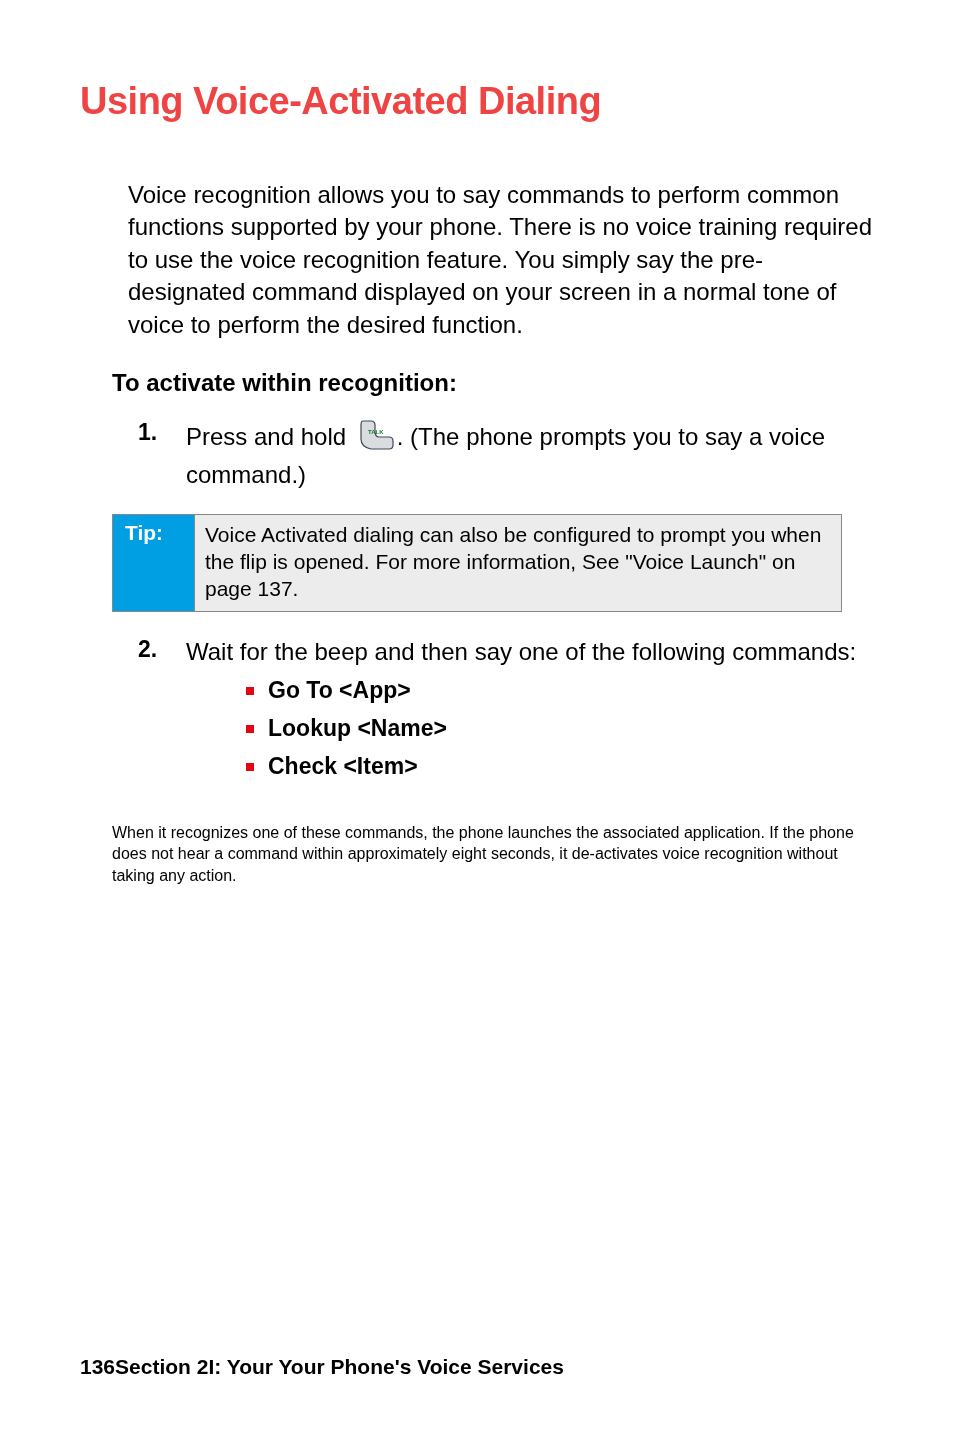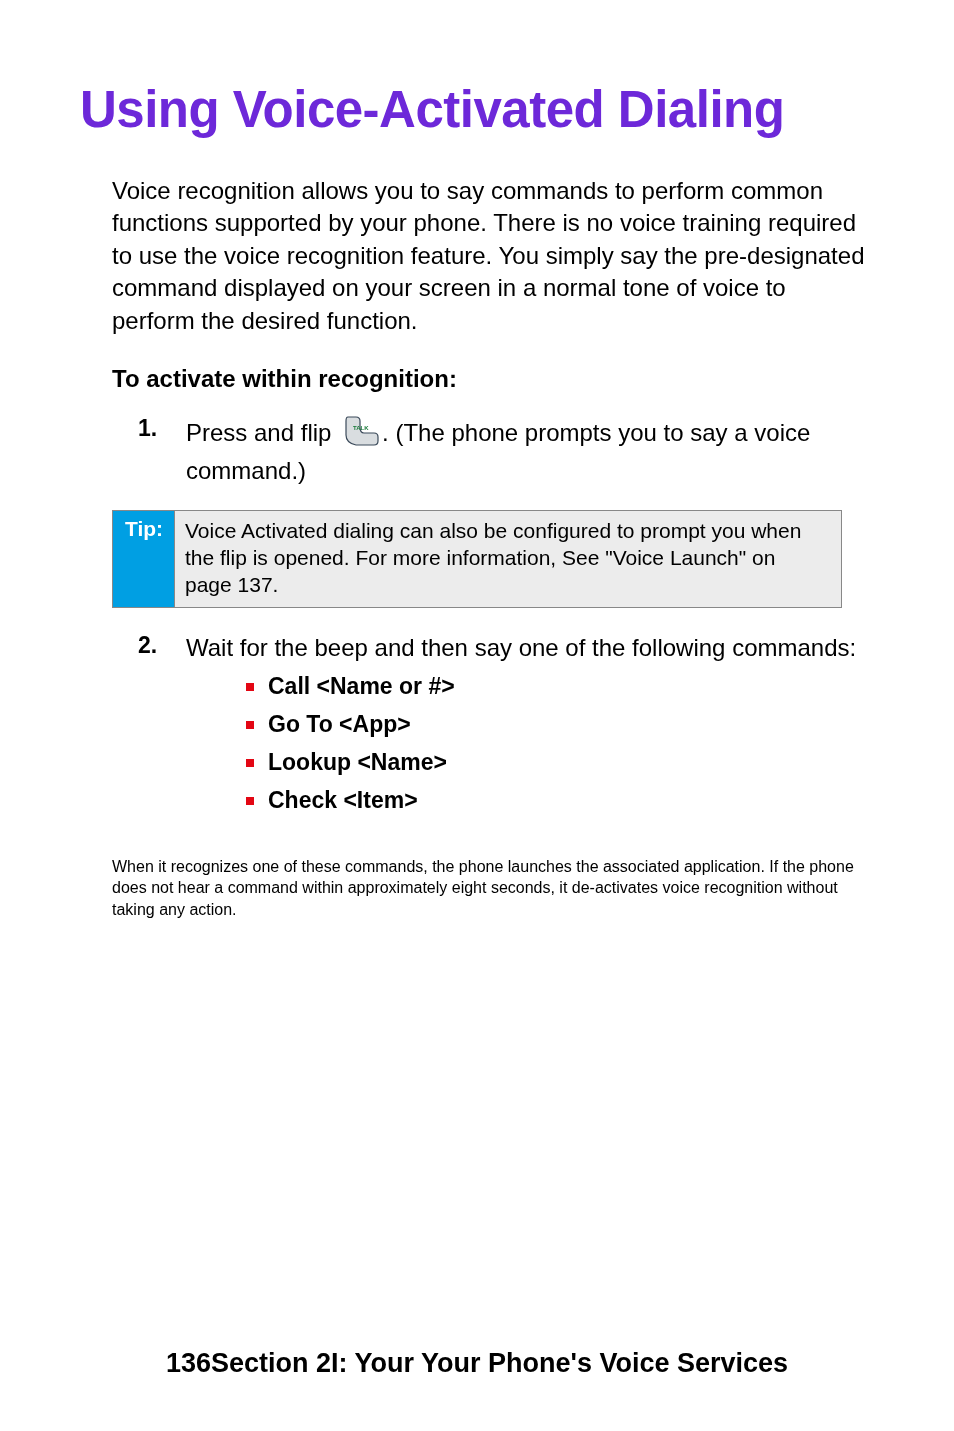--- a/index.html
+++ b/index.html
@@ -6,30 +6,30 @@
   body {
     width: 954px;
     height: 1431px;
     background: #ffffff;
     font-family: "Segoe UI", "Helvetica Neue", Arial, sans-serif;
     color: #000000;
     position: relative;
     padding: 80px 80px 0 80px;
   }
   .page-title {
-    color: #6d28d9;
-    font-size: 51px;
+    color: #ef4444;
+    font-size: 38px;
     font-weight: 700;
-    margin-bottom: 36px;
+    margin-bottom: 56px;
     letter-spacing: -0.5px;
   }
   .intro-para {
     font-size: 24px;
     line-height: 1.35;
-    margin-left: 32px;
+    margin-left: 48px;
     margin-bottom: 28px;
     font-weight: 400;
   }
   .subhead {
     font-size: 24px;
     font-weight: 700;
     margin-left: 32px;
     margin-bottom: 22px;
   }
   .ol-item {
@@ -58,21 +58,21 @@
     background: #ececec;
     display: flex;
     margin: 18px 32px 24px 32px;
   }
   .tip-label {
     background: #009fe3;
     color: #ffffff;
     font-weight: 700;
     font-size: 21px;
     padding: 6px 14px 0 12px;
-    width: 62px;
+    width: 82px;
     flex-shrink: 0;
     border-right: 1px solid #888;
   }
   .tip-text {
     font-size: 21px;
     line-height: 1.3;
     padding: 6px 16px 8px 10px;
   }
   .sub-bullets {
     list-style: none;
@@ -100,58 +100,57 @@
     line-height: 1.35;
     margin-left: 32px;
     margin-top: 36px;
   }
   .footer {
     position: absolute;
     bottom: 52px;
     left: 80px;
     right: 80px;
     display: flex;
-    justify-content: center;
-    font-size: 27px;
+    justify-content: flex-start;
+    font-size: 21px;
     font-weight: 700;
   }
 </style>
 </head>
 <body>
 
 <h1 class="page-title">Using Voice-Activated Dialing</h1>
 
 <p class="intro-para">Voice recognition allows you to say commands to perform common functions supported by your phone. There is no voice training required to use the voice recognition feature. You simply say the pre-designated command displayed on your screen in a normal tone of voice to perform the desired function.</p>
 
 <p class="subhead">To activate within recognition:</p>
 
 <div class="ol-item">
   <div class="ol-num">1.</div>
   <div class="ol-body">
-    <span>Press and flip </span>
+    <span>Press and hold </span>
     <span class="inline-icon">
       <svg width="40" height="32" viewBox="0 0 40 32">
         <path d="M8 2 Q6 2 6 6 L6 20 Q6 28 16 30 L34 30 Q38 30 38 26 L38 22 Q38 18 34 18 L24 18 Q20 18 20 12 L20 6 Q20 2 16 2 Z" fill="#d9dde0" stroke="#3b4a5a" stroke-width="1.2"></path>
         <text x="13" y="15" font-size="6" fill="#1a7a3a" font-weight="700">TALK</text>
       </svg>
     </span><span>. (The phone prompts you to say a voice command.)</span>
   </div>
 </div>
 
 <div class="tip-box">
   <div class="tip-label">Tip:</div>
   <div class="tip-text">Voice Activated dialing can also be configured to prompt you when the flip is opened. For more information, See "Voice Launch" on page 137.</div>
 </div>
 
 <div class="ol-item">
   <div class="ol-num">2.</div>
   <div class="ol-body">
     <span>Wait for the beep and then say one of the following commands:</span>
     <ul class="sub-bullets">
-      <li>Call &lt;Name or #&gt;</li>
       <li>Go To &lt;App&gt;</li>
       <li>Lookup &lt;Name&gt;</li>
       <li>Check &lt;Item&gt;</li>
     </ul>
   </div>
 </div>
 
 <p class="closing-para">When it recognizes one of these commands, the phone launches the associated application. If the phone does not hear a command within approximately eight seconds, it de-activates voice recognition without taking any action.</p>
 
 <div class="footer">

